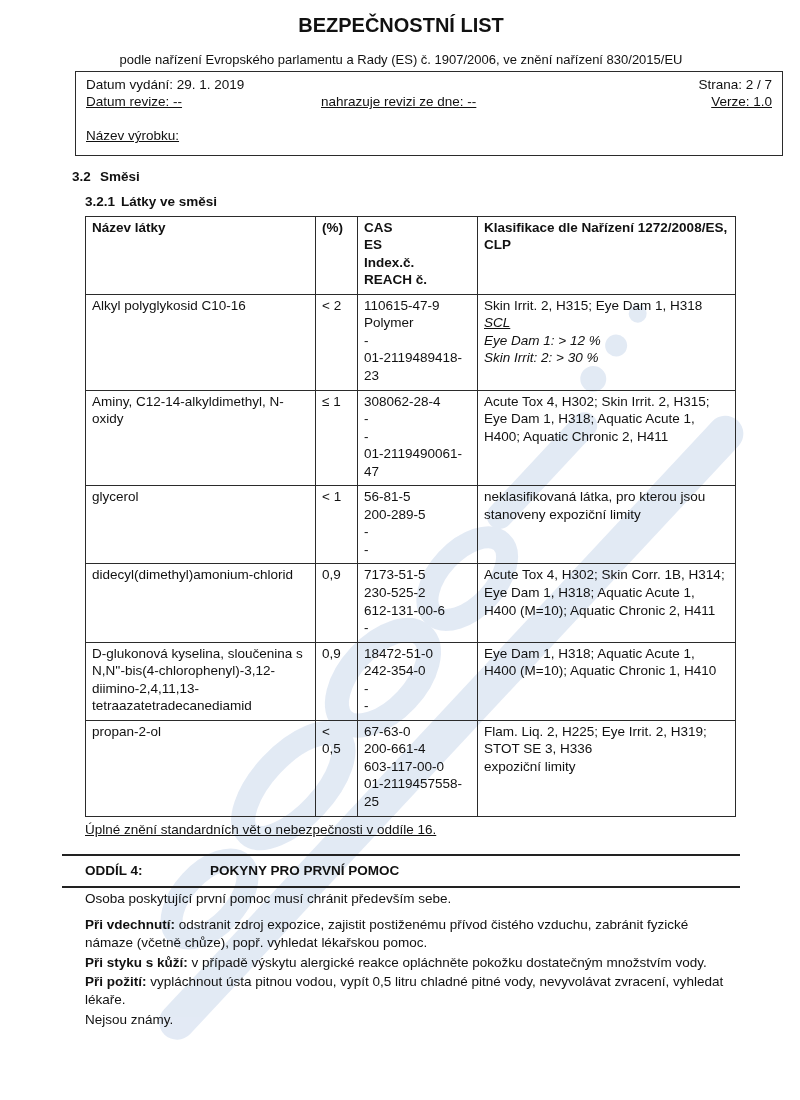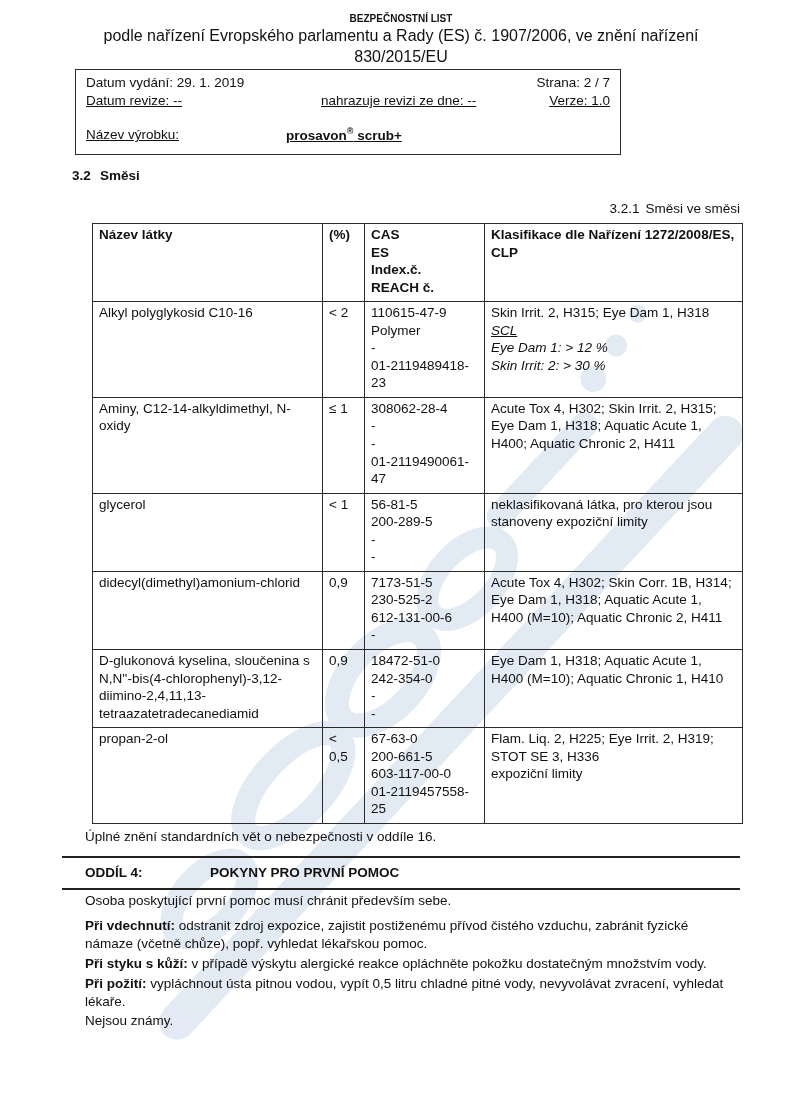--- a/index.html
+++ b/index.html
@@ -3,43 +3,43 @@
 <meta charset="utf-8">
 <style>
   html,body { margin:0; padding:0; background:#ffffff; }
   body {
     width:800px; height:1100px; position:relative; overflow:hidden;
     font-family:"Liberation Sans", sans-serif; color:#111;
   }
   .watermark { position:absolute; left:0; top:0; z-index:0; pointer-events:none; }
   .content { position:relative; z-index:1; padding:12px 60px 0 62px; font-size:13.5px; line-height:1.32; }
 
-  .doc-title { text-align:center; font-weight:bold; font-size:10px; }
-  .doc-subtitle { text-align:center; font-size:16px; margin-top:0; }
-
-  .header-box { border:1.4px solid #2b2b2b; margin:2px 0 0 13px; width:546px; box-sizing:border-box; padding:4px 10px 10px 10px; }
+  .doc-title { text-align:center; font-weight:bold; font-size:20px; }
+  .doc-subtitle { text-align:center; font-size:13px; margin-top:13px; }
+
+  .header-box { border:1.4px solid #2b2b2b; margin:2px 0 0 13px; width:708px; box-sizing:border-box; padding:4px 10px 10px 10px; }
   .hb-row1 { display:flex; justify-content:space-between; }
   .hb-row2 { display:grid; grid-template-columns:235px 1fr auto;text-decoration:underline; }
   .hb-row3 { display:grid; grid-template-columns:200px auto; margin-top:16px;text-decoration:underline; }
   .bold { font-weight:bold; }
   sup { font-size:9px; }
 
   .h32 { margin:12px 0 0 10px; font-weight:bold; display:flex; }
   .h32 .h-num { min-width:28px; }
-  .h321 { margin:15px 0 5px 23px; font-weight:normal; display:flex;justify-content:flex-end; }
+  .h321 { margin:7px 0 5px 23px; font-weight:bold; display:flex; }
   .h321 .h-num { min-width:36px; }
 
-  table.subst { border-collapse:collapse; margin-left:30px; width:650px; table-layout:fixed; }
+  table.subst { border-collapse:collapse; margin-left:23px; width:650px; table-layout:fixed; }
   table.subst td, table.subst th { border:1px solid #2b2b2b; vertical-align:top; text-align:left; padding:2px 6px 5px 6px; font-size:13.5px; font-weight:normal; line-height:1.3; }
   table.subst th { font-weight:bold; }
   .c-pct { text-align:center; padding-left:2px; padding-right:2px; }
   .it { font-style:italic; }
   .ul { text-decoration:underline; }
 
-  .footnote { margin:4px 0 10px 23px; }
+  .footnote { margin:4px 0 16px 23px;text-decoration:underline; }
 
   .section-bar { border-top:2px solid #222; border-bottom:2px solid #222; display:flex; padding:6px 0 6px 23px; font-weight:bold; margin-top:8px; }
   .bar-num { width:125px; }
 
   .sub-h { display:flex; font-weight:bold; margin:11px 0 2px 10px; }
   .sub-num { min-width:32px; }
   .body-p { margin:2px 0 2px 23px; }
   .gap-top { margin-top:8px; }
 </style>
 </head>
@@ -69,31 +69,30 @@
       <span>Datum vydání: 29. 1. 2019</span>
       <span>Strana: 2 / 7</span>
     </div>
     <div class="hb-row2">
       <span>Datum revize: --</span>
       <span>nahrazuje revizi ze dne: --</span>
       <span>Verze: 1.0</span>
     </div>
     <div class="hb-row3">
       <span>Název výrobku:</span>
-      <span class="bold"><span>prosavon</span><sup>®</sup><span> scrub+</span></span>
     </div>
   </div>
 
   <div class="h32">
     <span class="h-num">3.2</span>
     <span>Směsi</span>
   </div>
   <div class="h321">
     <span class="h-num">3.2.1</span>
-    <span>Směsi ve směsi</span>
+    <span>Látky ve směsi</span>
   </div>
 
   <table class="subst">
     <colgroup>
         <col style="width:230px">
         <col style="width:42px">
         <col style="width:120px">
         <col style="width:258px">
       </colgroup>
     <tbody>
@@ -180,21 +179,21 @@
       <td>
             <div>Eye Dam 1, H318; Aquatic Acute 1, H400 (M=10); Aquatic Chronic 1, H410</div>
           </td>
     </tr>
 
     <tr>
       <td>propan-2-ol</td>
       <td class="c-pct">&lt; 0,5</td>
       <td>
         <div>67-63-0</div>
-            <div>200-661-5</div>
+            <div>200-661-4</div>
         <div>603-117-00-0</div>
             <div>01-2119457558-25</div>
       </td>
       <td>
         <div>Flam. Liq. 2, H225; Eye Irrit. 2, H319; STOT SE 3, H336</div>
             <div>expoziční limity</div>
       </td>
     </tr>
   </tbody>
     </table>

